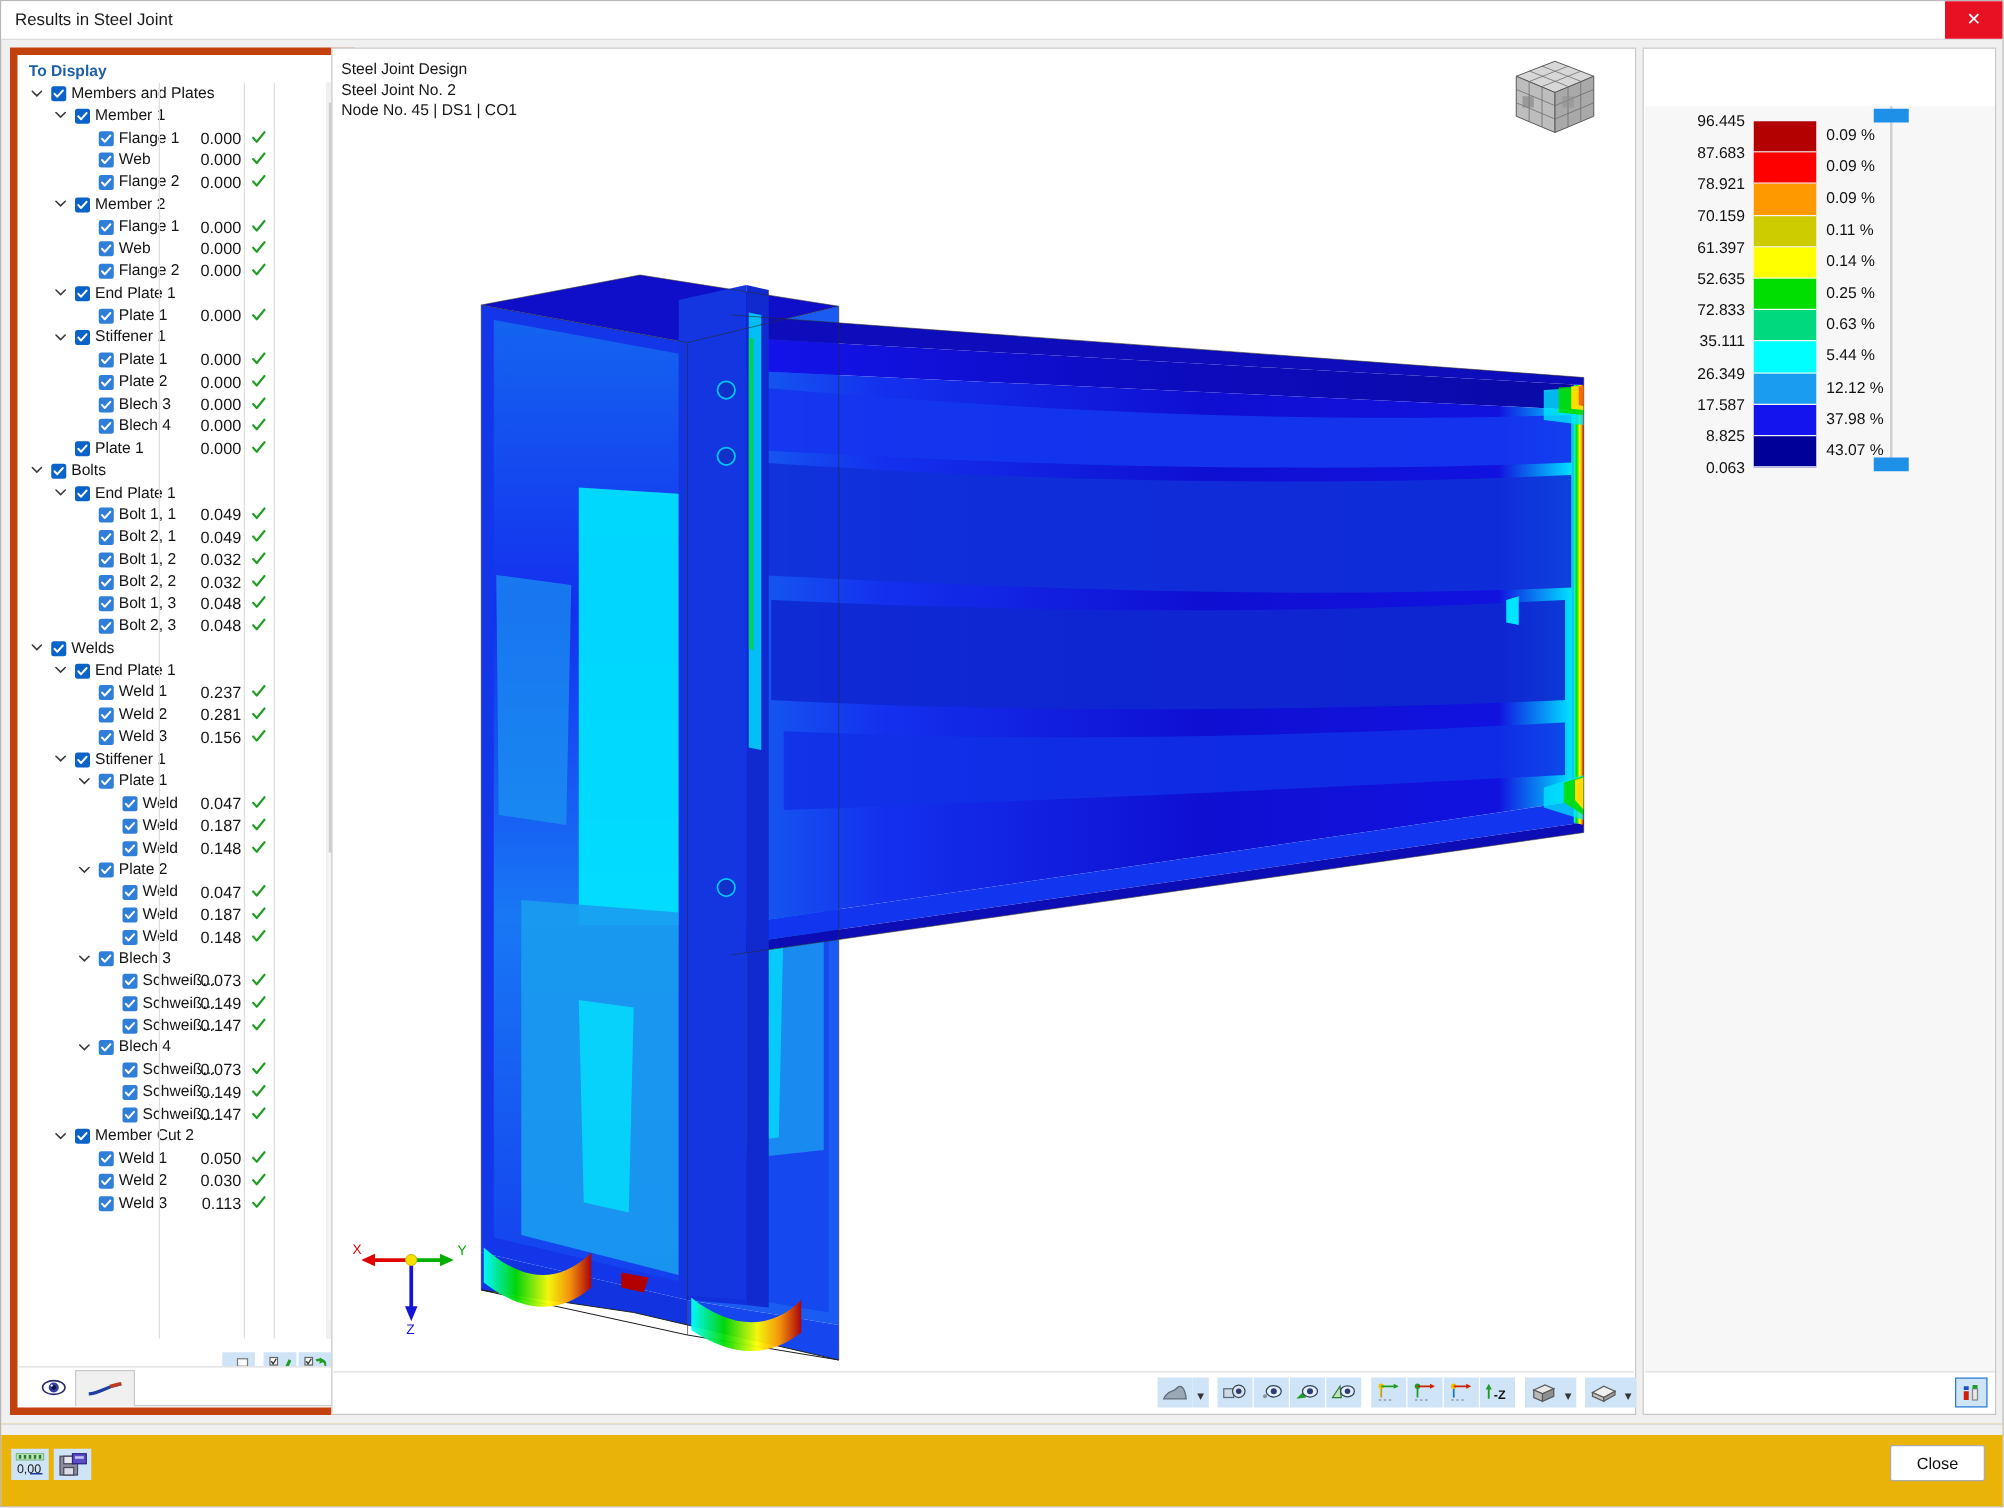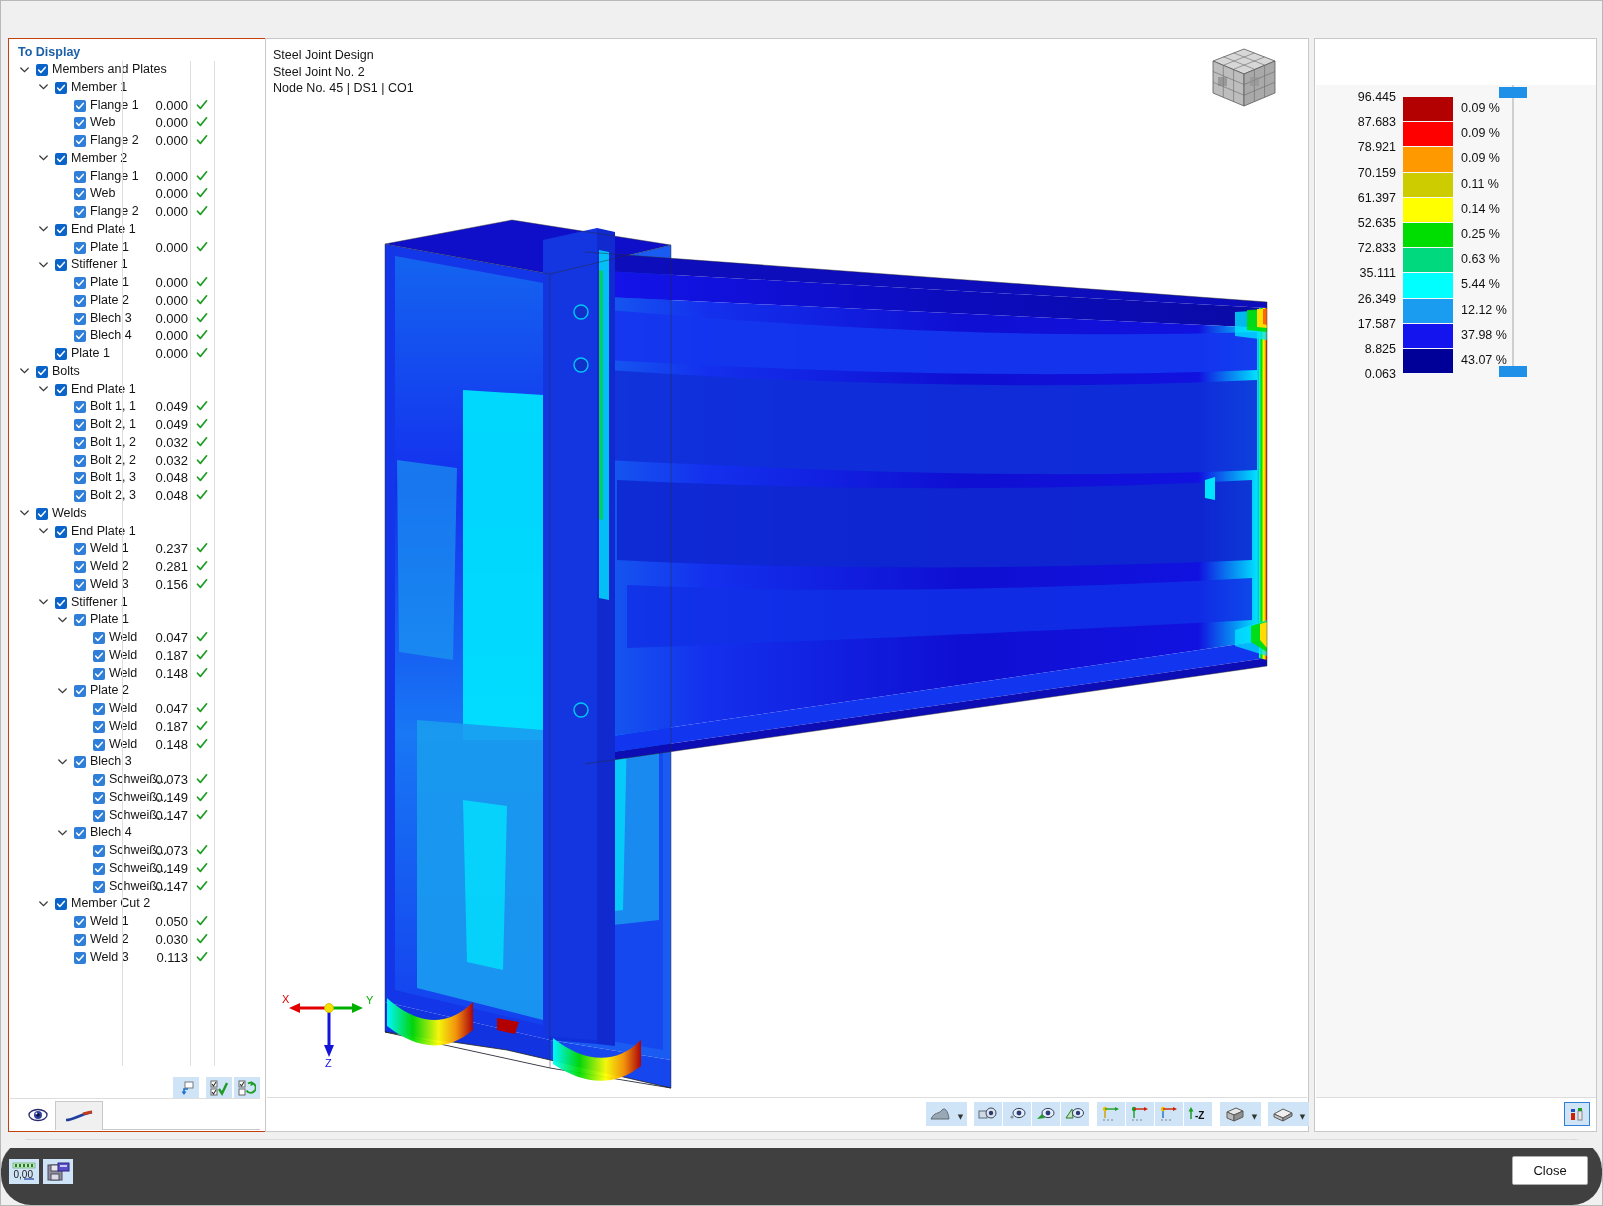--- a/index.html
+++ b/index.html
@@ -32,21 +32,21 @@
   #close-x {
     position: absolute; right: 0; top: 0; width: 46px; height: 30px;
     background: #e81123; color: #fff;
     display: flex; align-items: center; justify-content: center;
     font-size: 14px; font-family: "DejaVu Sans", sans-serif;
   }
 
   
   #leftpanel {
     position: absolute; left: 7px; top: 37px; width: 276px; height: 1094px;
-    background: #ffffff; border: 1px solid #c2410c;
+    background: #ffffff; border: 6px solid #c2410c;
   }
   #to-display-label {
     position: absolute; left: 9px; top: 6px;
     font-size: 12.5px; color: #1d5fa8; font-weight: bold;
   }
   #tree-scrollarea {
     position: absolute; left: 9px; top: 22px; width: 237px; height: 1005px;
     overflow: hidden;
   }
   #tree {
@@ -207,21 +207,21 @@
   }
   #rp-bottom-btn {
     position: absolute; right: 6px; top: 4px; width: 26px; height: 24px;
     background: #cfe4f7; border: 1px solid #2f7ed8;
     display: flex; align-items: center; justify-content: center;
   }
 
   
   #statusbar {
     position: absolute; left: 0; bottom: 0; width: 1601px; height: 66px;
-    background: #404040; border-top: 1px solid #dcdcdc; border-radius: 30px;
+    background: #eab308; border-top: 1px solid #dcdcdc;
   }
   #sb-sep {
     position: absolute; left: 0; top: 0; width: 1601px; height: 8px;
     background: #f0f0f0;
   }
   .sb-btn {
     position: absolute; top: 19px; width: 30px; height: 25px;
     background: #cfe4f7;
     display: flex; align-items: center; justify-content: center;
   }
@@ -232,20 +232,24 @@
     background: #ffffff; border: 1px solid #adadad; border-radius: 2px;
     font-family: "Liberation Sans", sans-serif; font-size: 13px;
     color: #111; cursor: default;
   }
 </style>
 </head>
 <body>
 
 <div id="app">
 
+  <div id="titlebar">
+    <div class="title">Results in Steel Joint</div>
+    <div id="close-x">✕</div>
+  </div>
 
   <div id="leftpanel">
     <div id="to-display-label">To Display</div>
 
     <div id="tree-scrollarea">
       <div id="tree">
           <div class="trow" style="top: 0px; position: absolute;">
             <span class="chev" style="left: 0px;">
               <svg width="9" height="6" viewBox="0 0 9 6">
                 <path d="M0.8 1 L4.5 4.6 L8.2 1" stroke="#3a3a3a" stroke-width="1.3" fill="none" stroke-linecap="round"></path>

